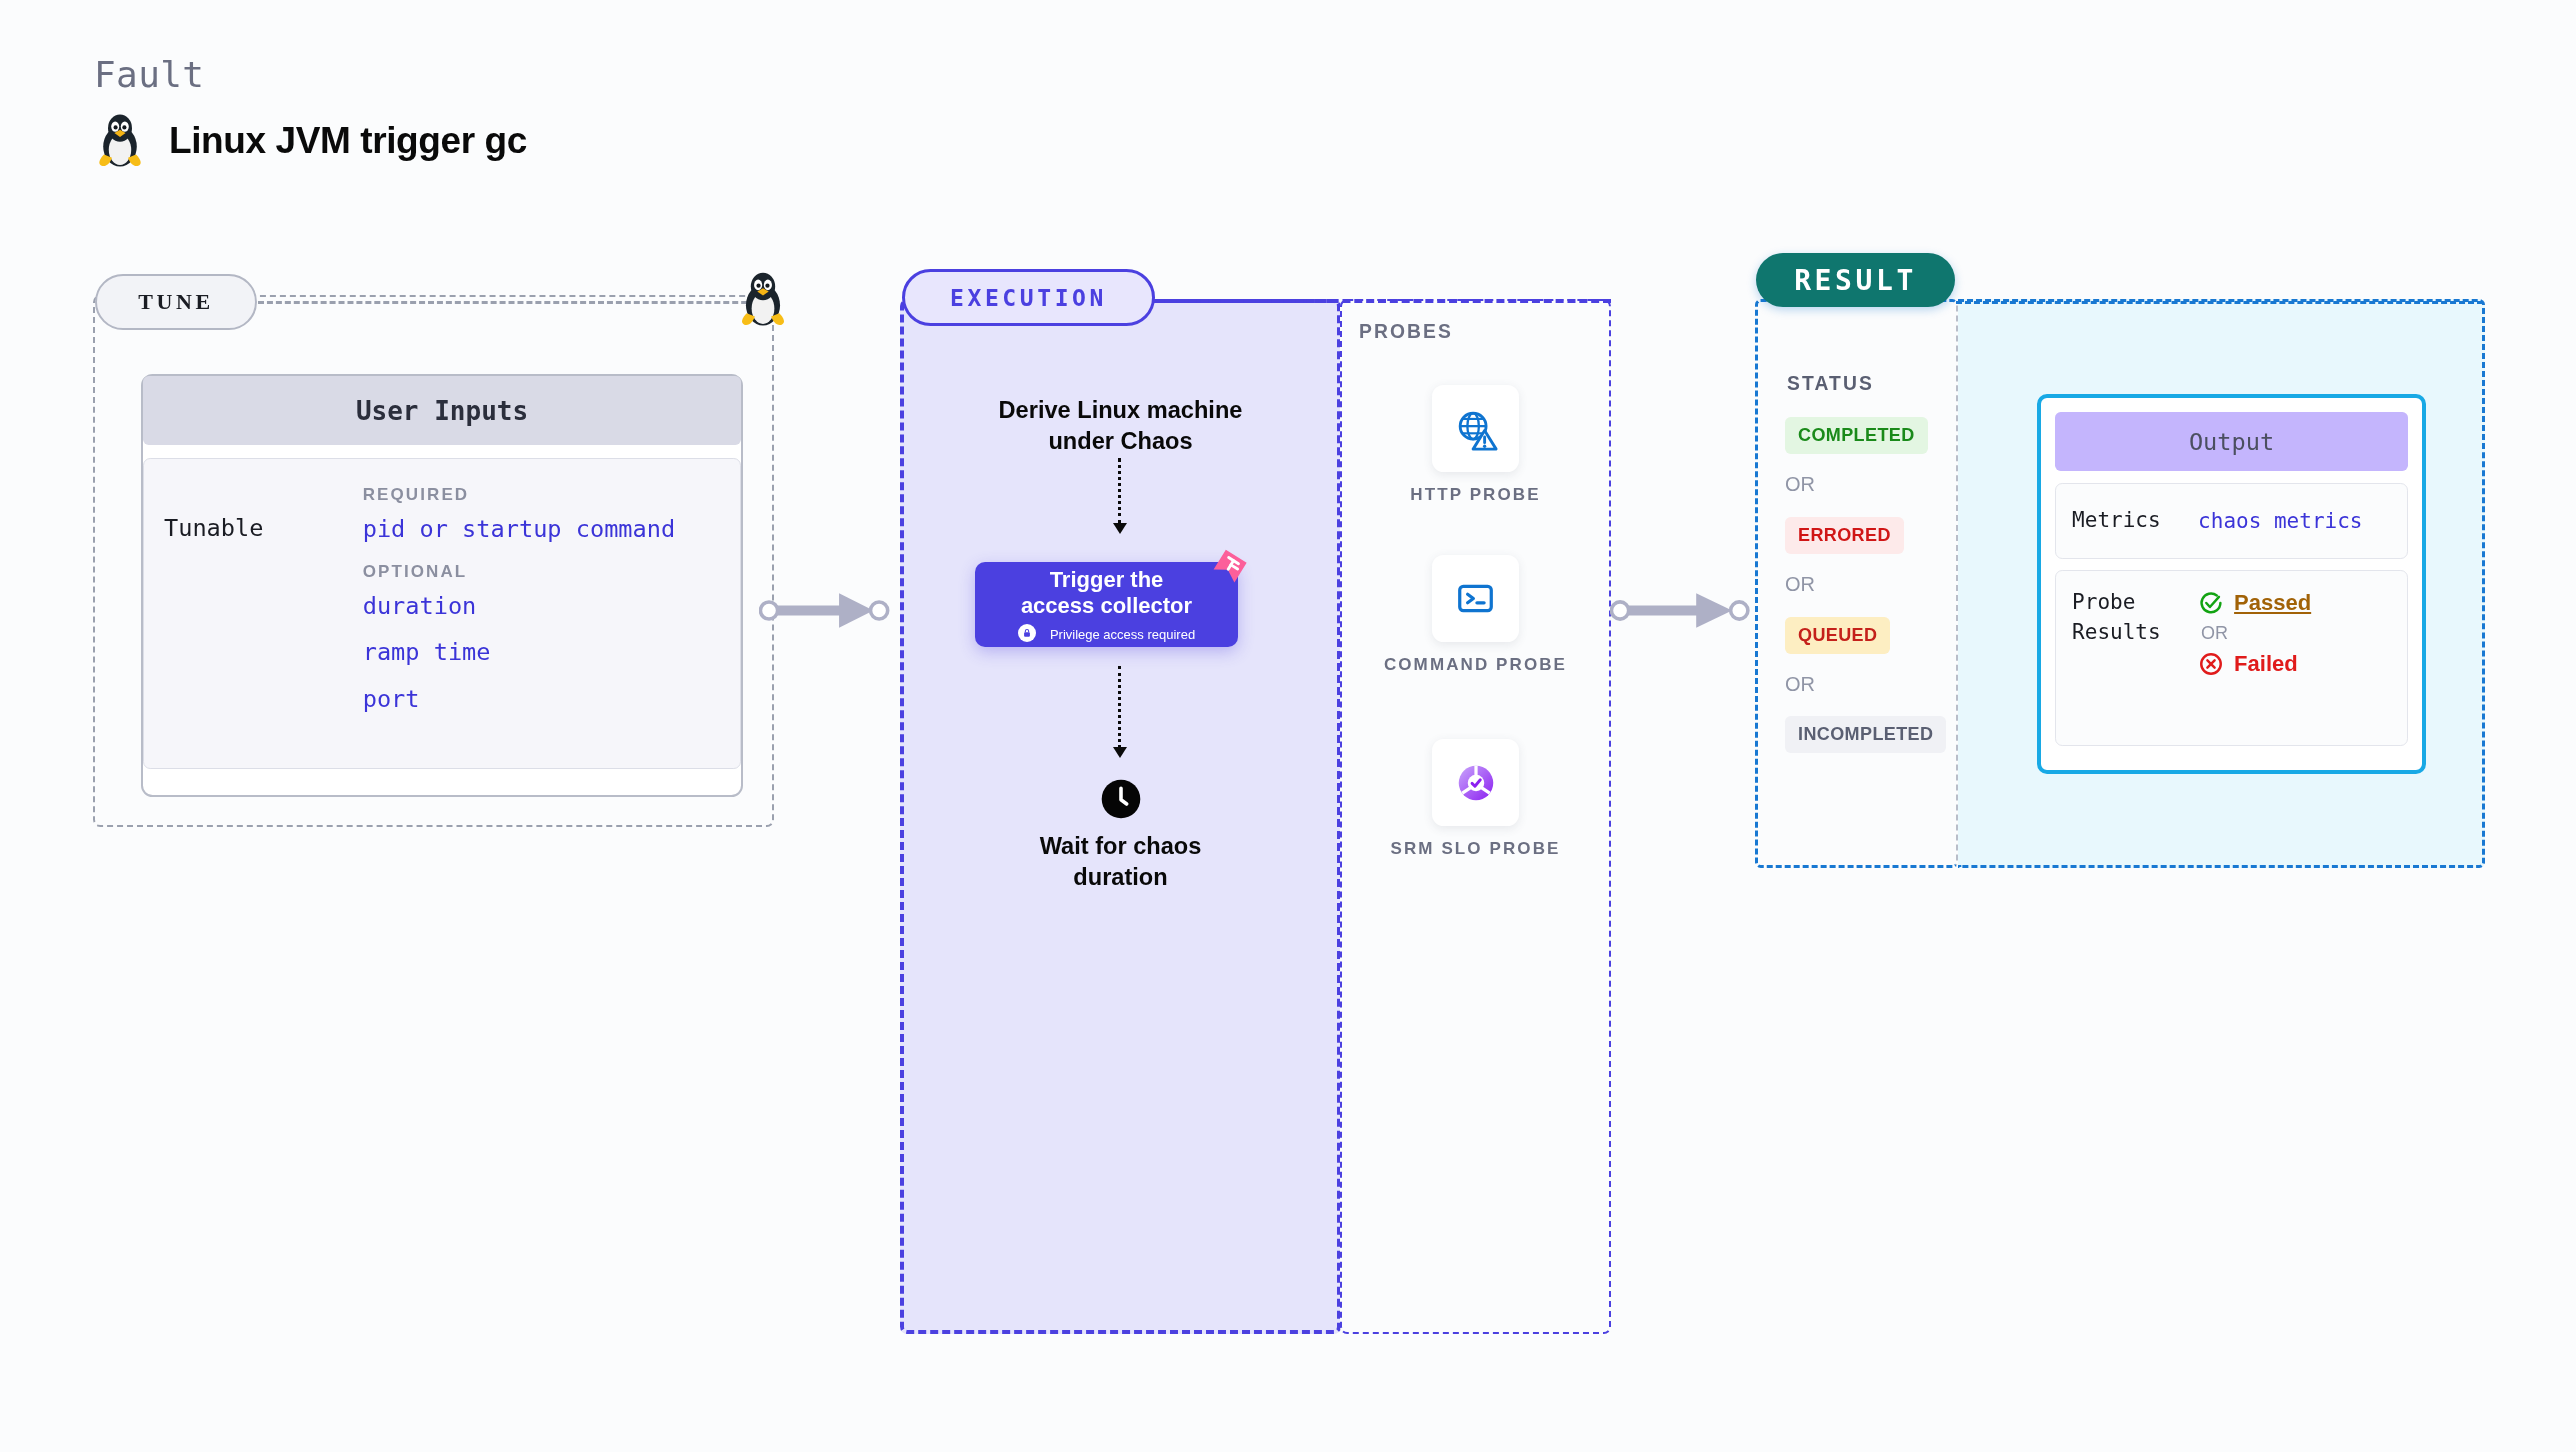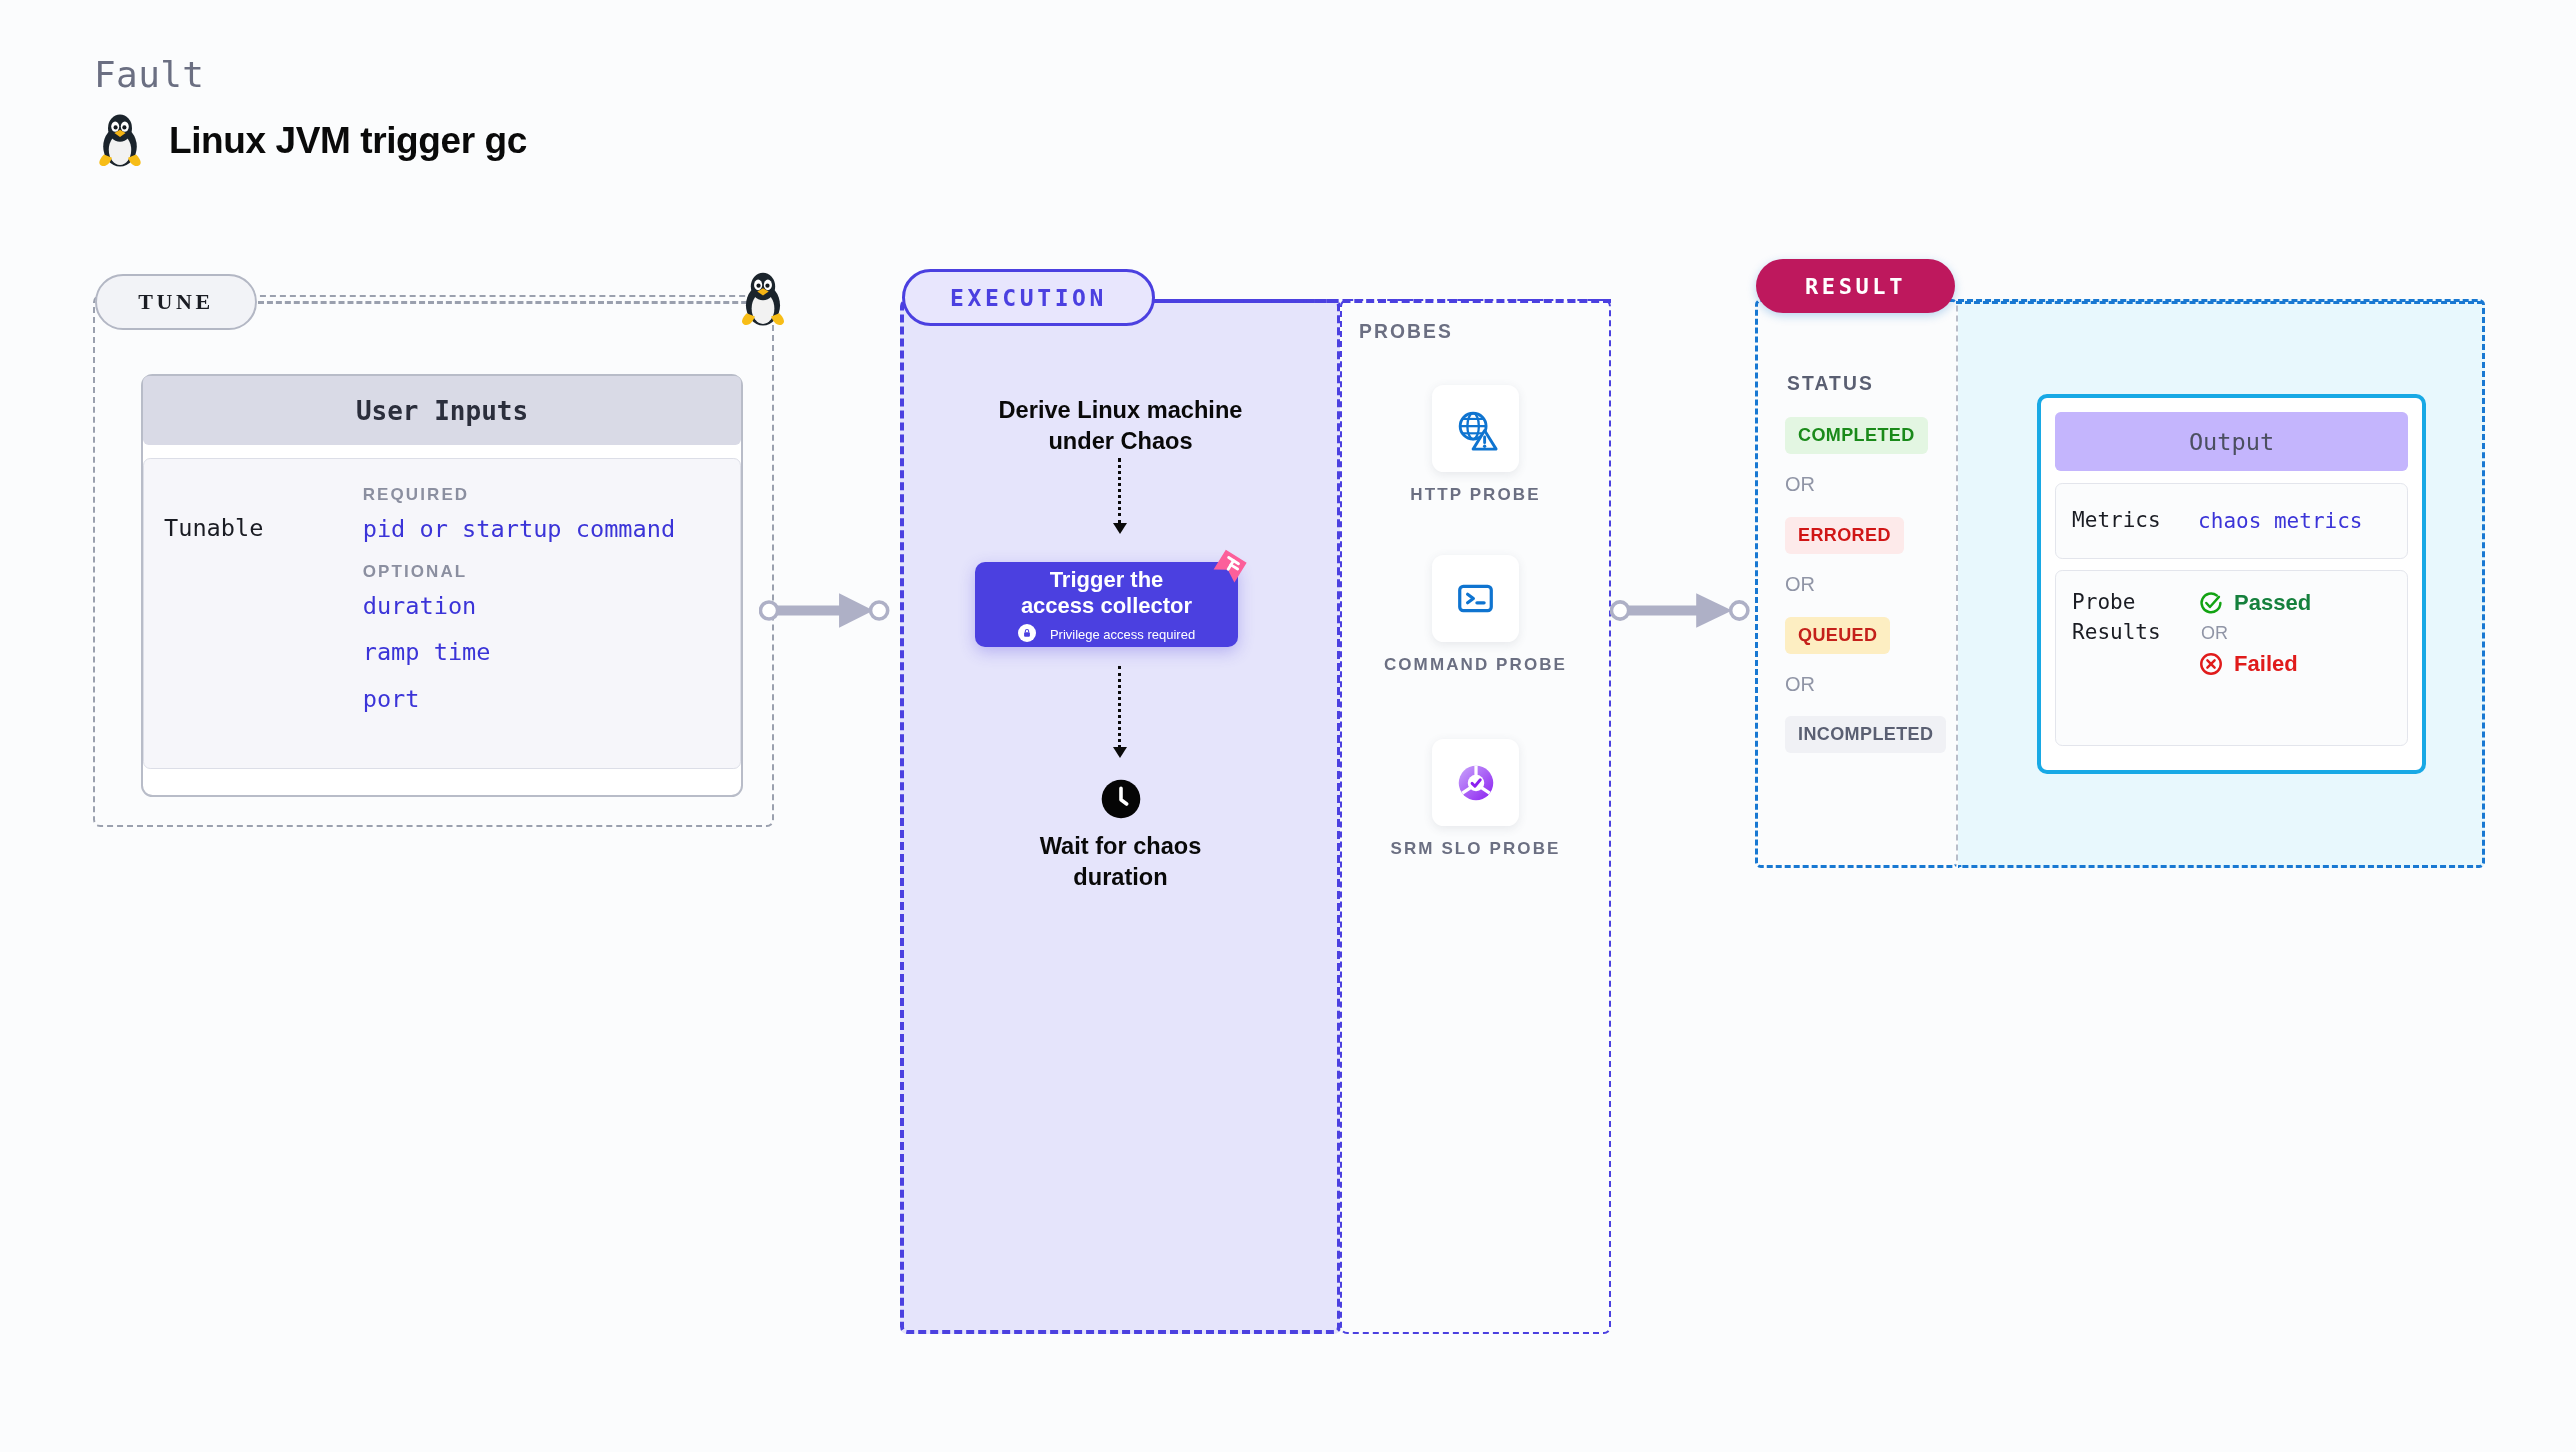--- a/index.html
+++ b/index.html
@@ -309,25 +309,25 @@
   
   #result-box {
     left: 1755px; top: 299px;
     width: 203px; height: 569px;
     border: 3.6px dashed #1878d2;
     border-right: 2.9px dashed #b9bdc9;
     border-radius: 5.7px;
     background: #fbfcfd;
   }
   #result-pill {
-    left: 1756px; top: 259px;
+    left: 1756px; top: 253px;
     width: 199px; height: 54px;
-    background: #be185d;
+    background: #0f766e;
     color: #ffffff;
-    font-size: 22px;
+    font-size: 28px;
     border: none;
     box-shadow: 0 2.9px 10px rgba(13,110,201,0.28);
   }
   #result-dash {
     position: absolute;
     left: 1956px; top: 301px;
     width: 527px; height: 0;
     border-top: 3.6px dashed #1878d2;
     z-index: 5;
   }
@@ -418,21 +418,21 @@
   }
   #out-metrics { height: 76px; align-items: center; }
   #out-probe { height: 176px; }
   .probe-res-col { display: flex; flex-direction: column; gap: 7.2px; padding-top: 1.4px; }
   .probe-res-line { display: flex; align-items: center; gap: 10px; }
   .probe-res-text {
     font-family: "Liberation Sans", sans-serif;
     font-size: 22px;
     font-weight: 700;
   }
-  .probe-res-text.pass { color: #15803d; }
+  .probe-res-text.pass { color: #a16207; text-decoration: underline; }
   .probe-res-text.fail { color: #e01b1b; }
   .probe-or {
     font-family: "Liberation Sans", sans-serif;
     font-size: 18px;
     color: #9095a6;
     padding-left: 2.9px;
   }
 
   
   .connector { position: absolute; z-index: 9; }

